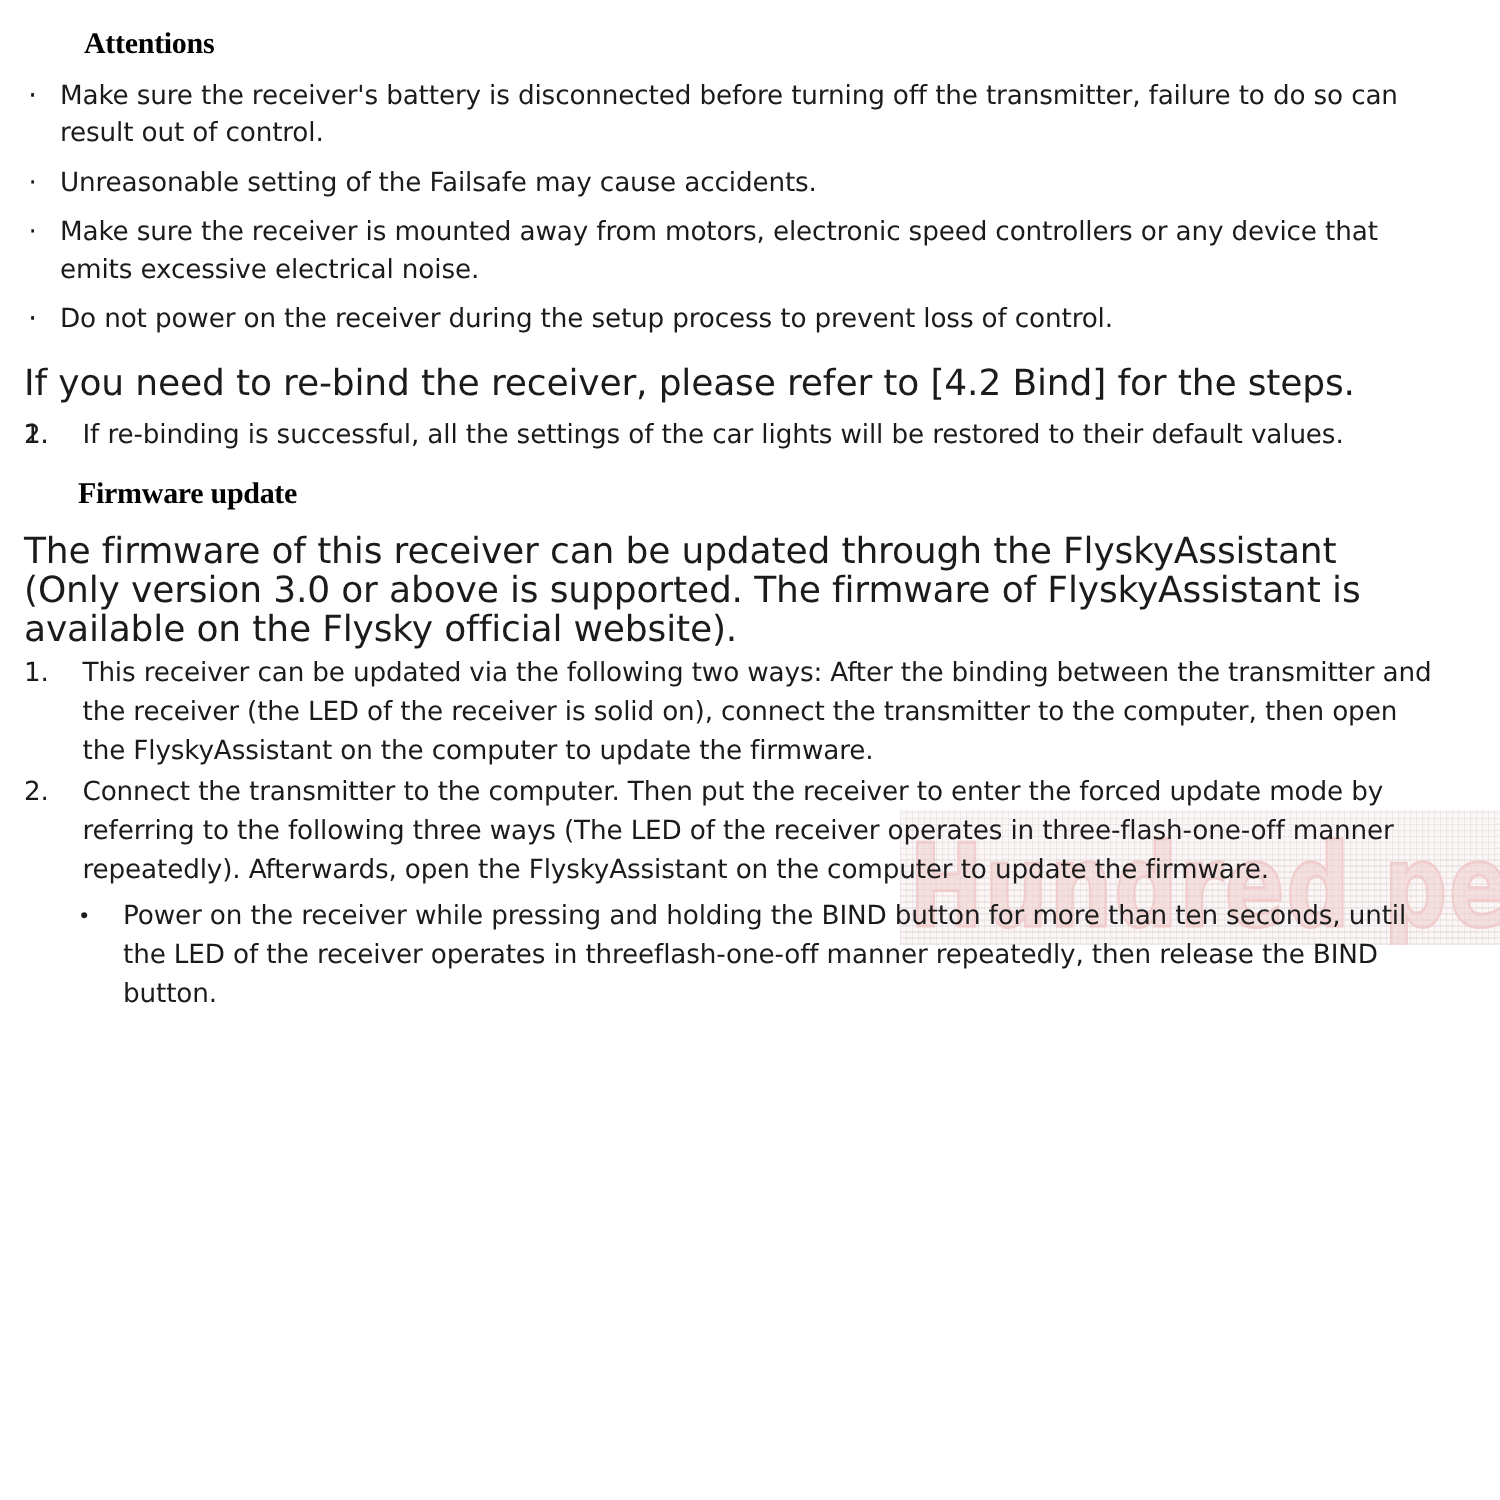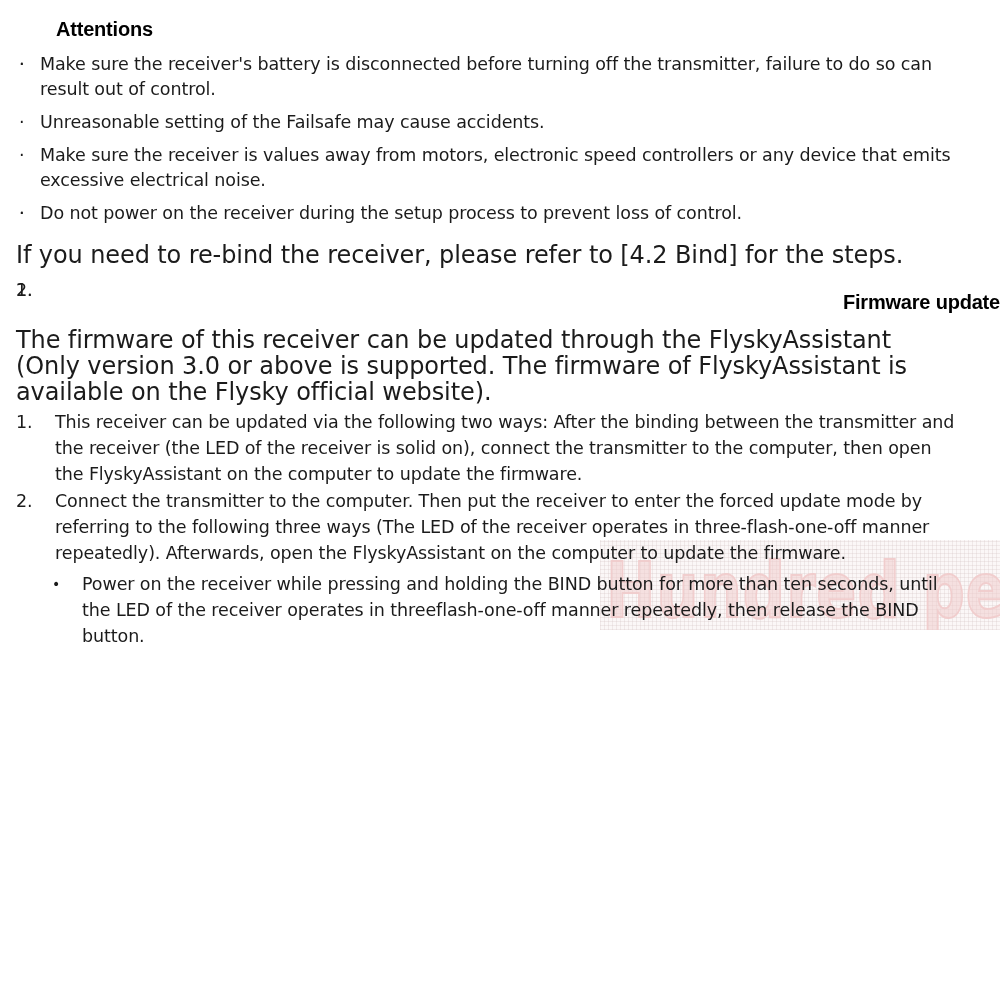--- a/index.html
+++ b/index.html
@@ -58,31 +58,31 @@
   }
 
   
   .content {
     position: relative;
     z-index: 2;
     padding-top: 14px;
   }
 
   h2.section-heading {
-    font-family: Liberation Sans, sans-serif;
+    font-family: Liberation Serif, serif;
     font-size: 20px;
     font-weight: bold;
     margin: 0;
     padding: 0 0 0 56px;
     line-height: 30px;
     color: #000000;
     letter-spacing: -0.2px;
   }
   h2.heading-binding { padding-left: 58px; }
-  h2.heading-firmware { padding-left: 52px; text-align: right; }
+  h2.heading-firmware { padding-left: 52px; }
 
   .para {
     font-size: 24px;
     line-height: 26px;
     margin: 0;
     padding: 0 40px 0 16px;
     color: #1b1b1b;
     letter-spacing: -0.1px;
   }
 
@@ -174,21 +174,21 @@
       <li>
         <span class="bullet-dot">·</span>
         <span>Make sure the receiver's battery is disconnected before turning off the transmitter, failure to do so can result out of control.</span>
       </li>
       <li>
         <span class="bullet-dot">·</span>
         <span>Unreasonable setting of the Failsafe may cause accidents.</span>
       </li>
       <li>
         <span class="bullet-dot">·</span>
-        <span>Make sure the receiver is values away from motors, electronic speed controllers or any device that emits excessive electrical noise.</span>
+        <span>Make sure the receiver is mounted away from motors, electronic speed controllers or any device that emits excessive electrical noise.</span>
       </li>
       <li>
         <span class="bullet-dot">·</span>
       </li>
       <li>
         <span class="bullet-dot">·</span>
         <span>Do not power on the receiver during the setup process to prevent loss of control.</span>
       </li>
     </ul>
 
@@ -203,20 +203,21 @@
 
 
     <div class="gap-sm"></div>
 
     <ol class="num-list">
       <li>
         <span class="num-marker">1.</span>
       </li>
       <li>
         <span class="num-marker">2.</span>
+        <span>If re-binding is successful, all the settings of the car lights will be restored to their default values.</span>
       </li>
     </ol>
 
     <div class="gap-md"></div>
 
     <h2 class="section-heading heading-firmware">Firmware update</h2>
 
     <div class="gap-md"></div>
 
     <p class="para">The firmware of this receiver can be updated through the FlyskyAssistant (Only version 3.0 or above is supported. The firmware of FlyskyAssistant is available on the Flysky official website).</p>

